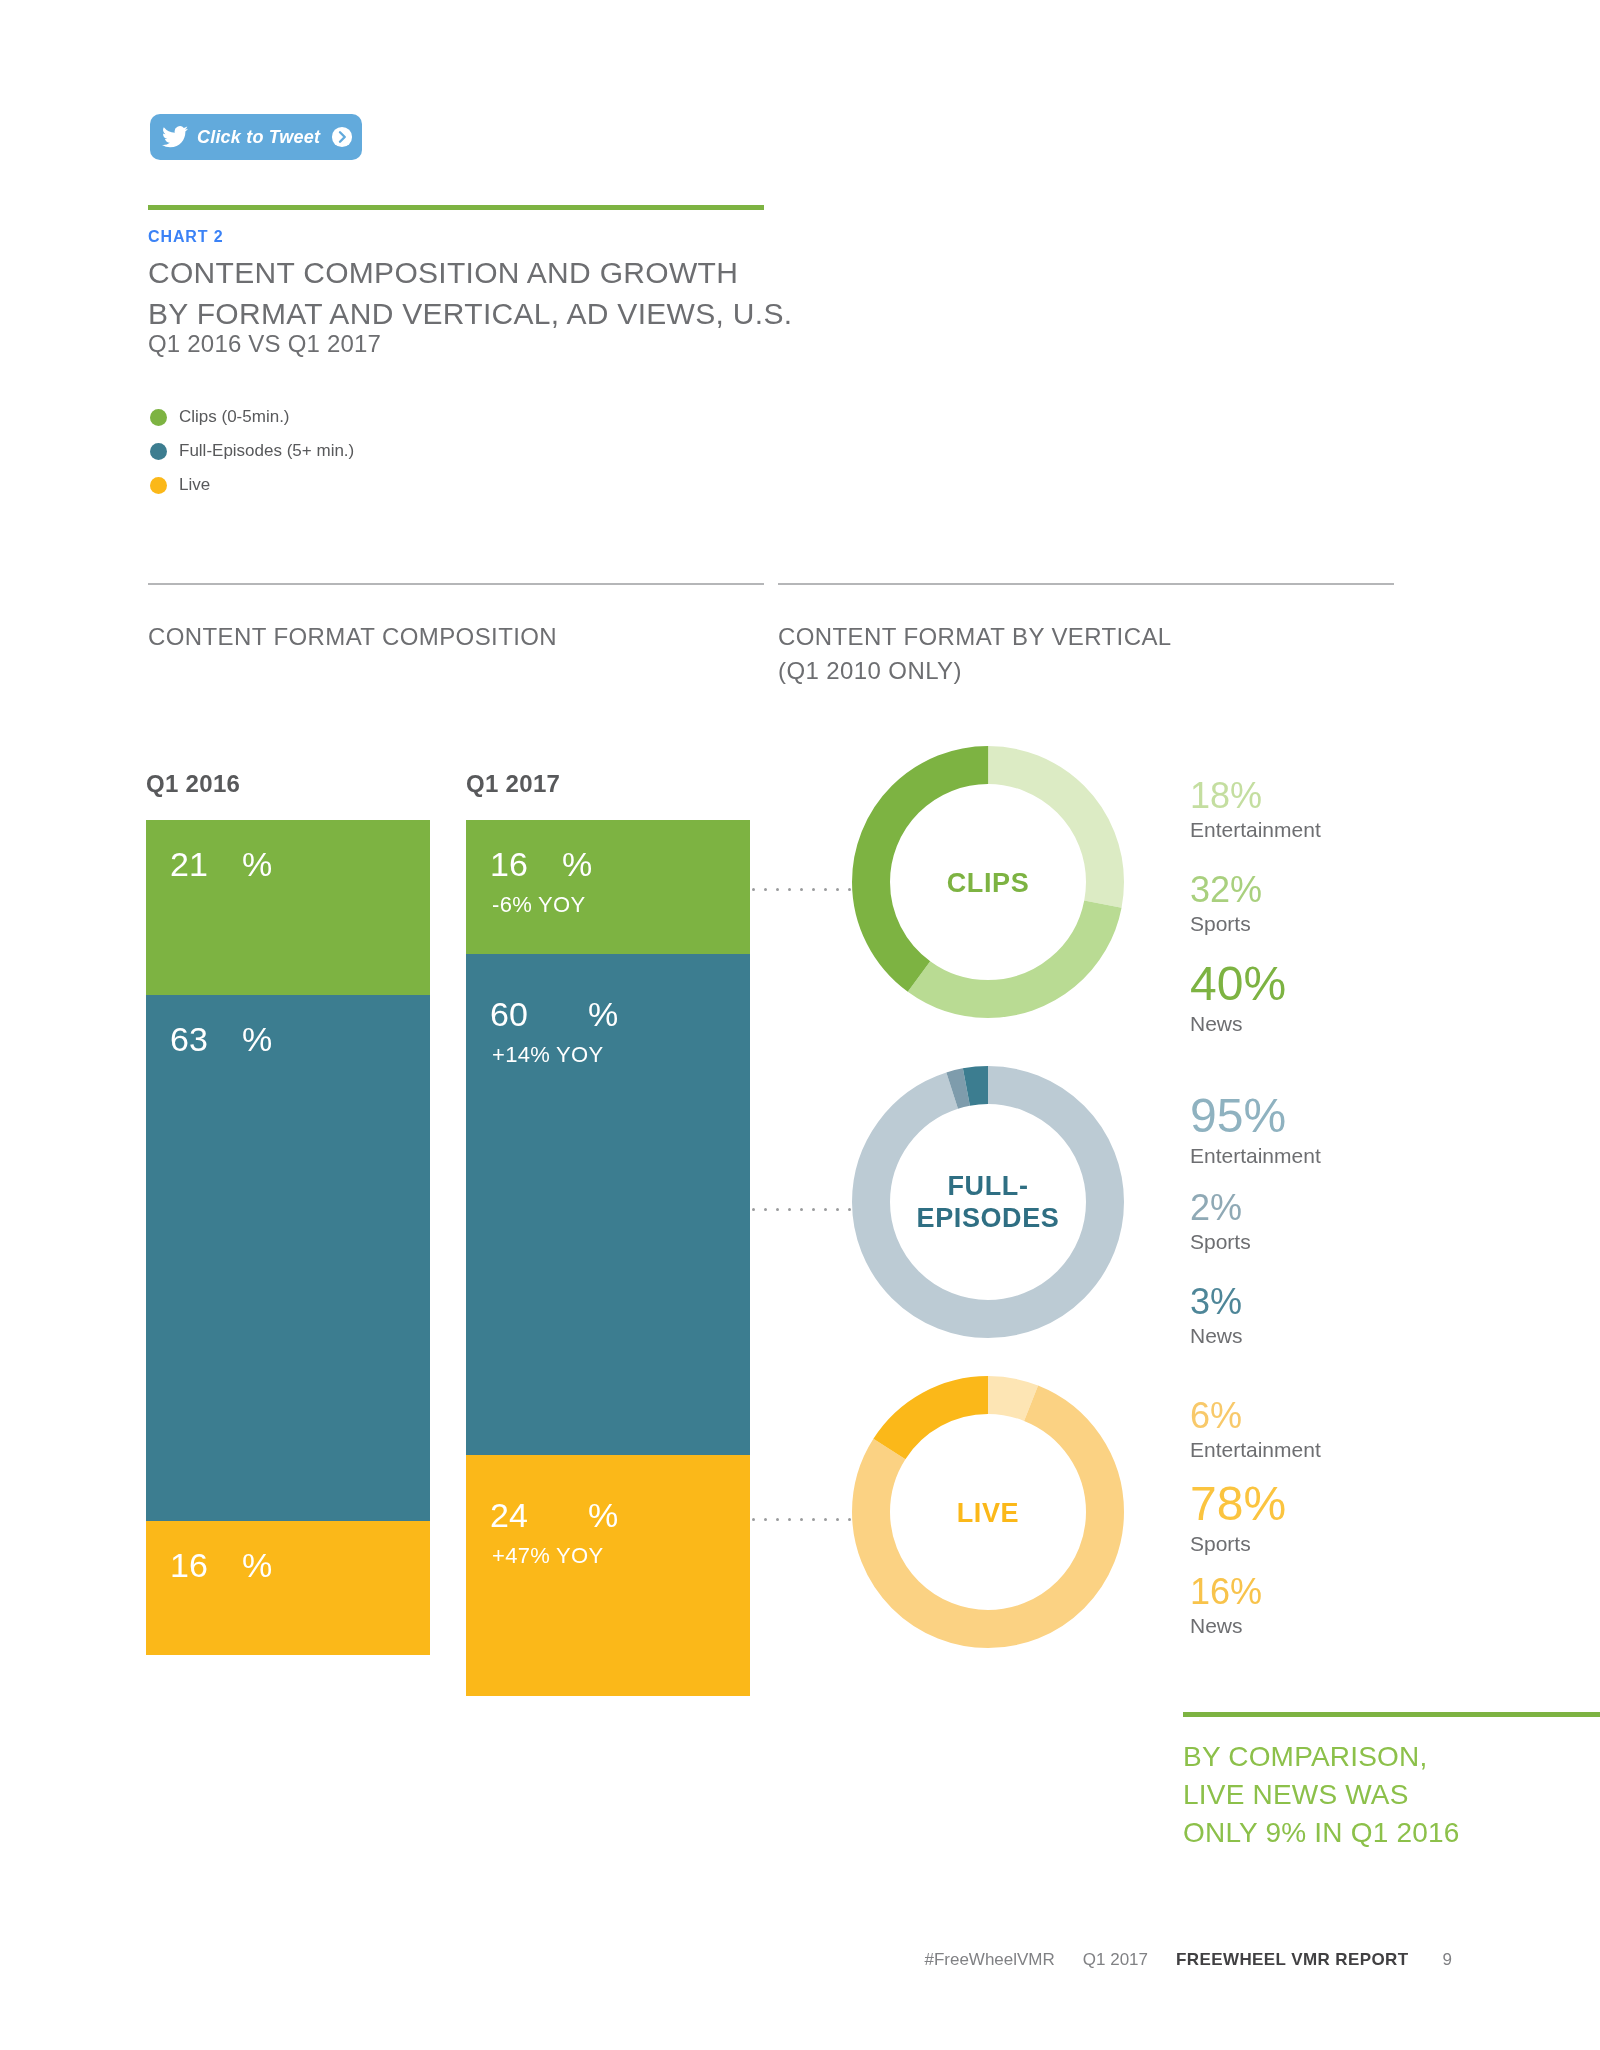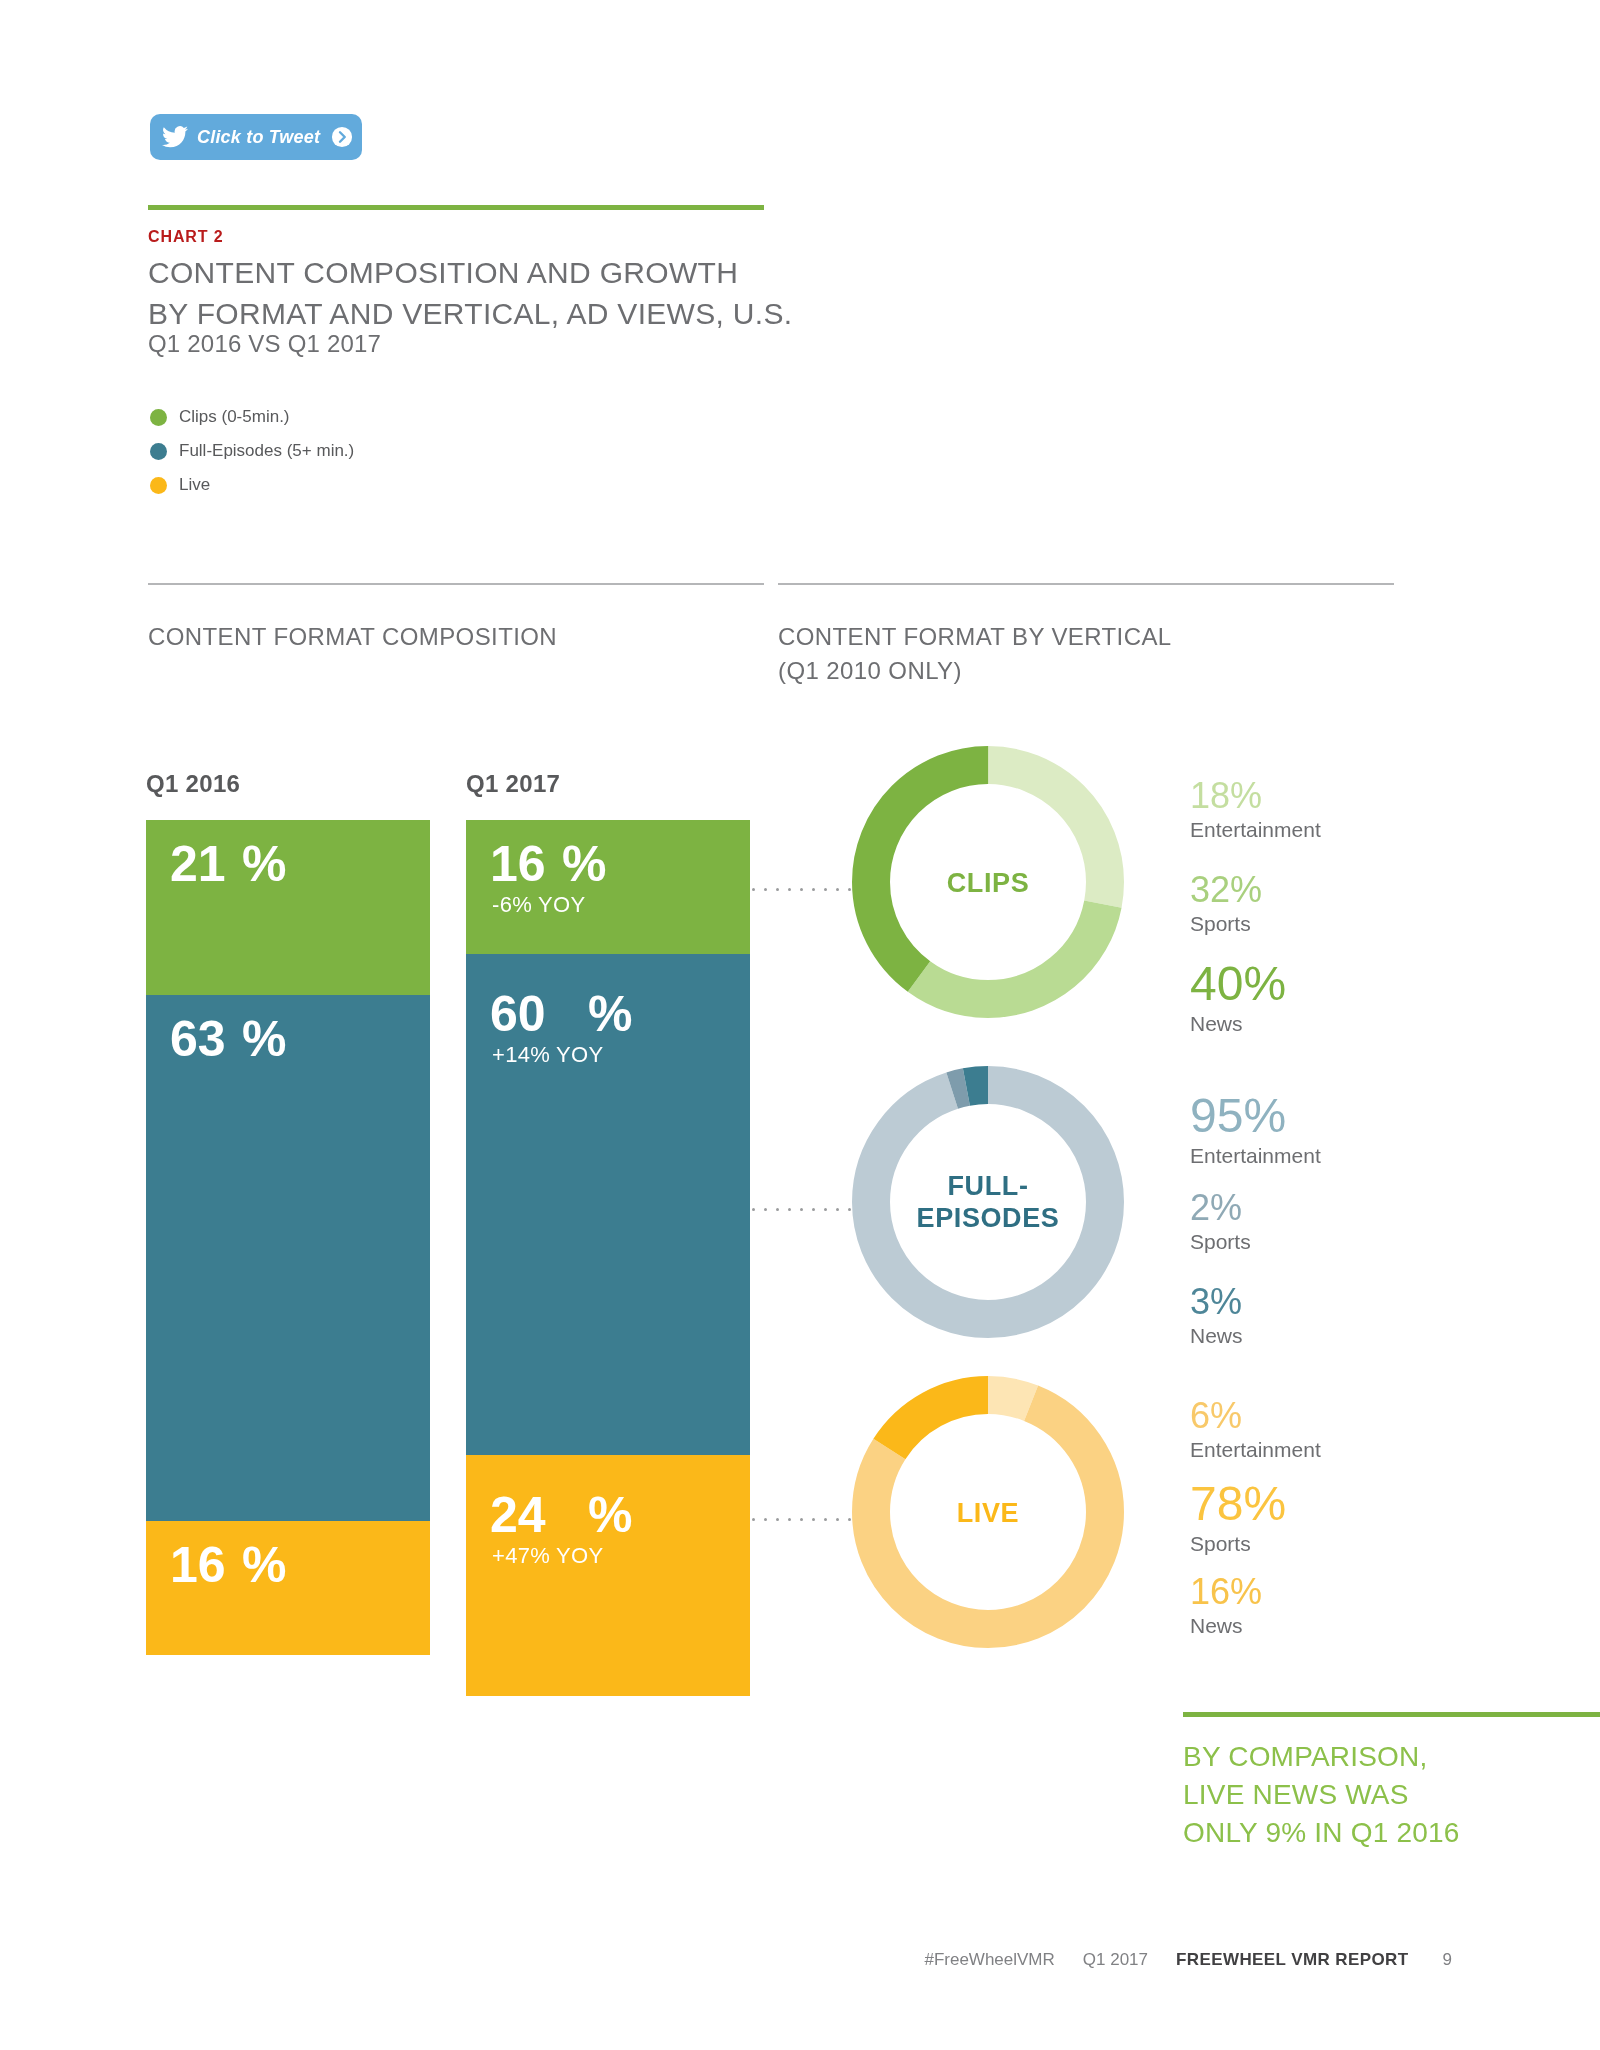--- a/index.html
+++ b/index.html
@@ -27,21 +27,21 @@
   }
   .tweet-arrow { width: 22px; height: 22px; flex: 0 0 auto; margin-left: 2px; }
 
   
   .rule-green {
     position: absolute; left: 148px; top: 205px;
     width: 616px; height: 5px; background: #7DB342;
   }
   .chart-kicker {
     position: absolute; left: 148px; top: 228px;
-    font-size: 16px; font-weight: 700; letter-spacing: .9px; color: #b91c1c;
+    font-size: 16px; font-weight: 700; letter-spacing: .9px; color: #3b82f6;
   }
   .chart-title {
     position: absolute; left: 148px; top: 252px;
     font-size: 30px; font-weight: 300; line-height: 41px;
     letter-spacing: .3px; color: #6d6e71; white-space: pre-line;
   }
   .chart-sub {
     position: absolute; left: 148px; top: 330px;
     font-size: 24px; font-weight: 300; letter-spacing: .2px; color: #6d6e71;
   }
@@ -68,21 +68,21 @@
   .bar-col.c2016 { left: 146px; }
   .bar-col.c2017 { left: 466px; }
   .bar-year {
     position: absolute; top: 0; left: 0;
     font-size: 24px; font-weight: 700; letter-spacing: .3px; color: #58595b;
   }
   .bar-stack { position: absolute; top: 50px; left: 0; width: 284px; height: 835px; }
   .bar-seg { position: relative; width: 100%; }
   .bar-seg .v {
     position: absolute; left: 24px; top: 18px;
-    font-size: 50px; font-weight: 700; color: #ffffff; line-height: 52px;
+    font-size: 34px; font-weight: 400; color: #ffffff; line-height: 52px;
   }
   .bar-seg .yoy {
     position: absolute; left: 26px; top: 72px;
     font-size: 22px; font-weight: 300; color: #ffffff; letter-spacing: .3px;
   }
   .bar-seg.big .v { top: 34px; }
   .bar-seg.big .yoy { top: 88px; }
 
   
   .donut-block { position: absolute; }

